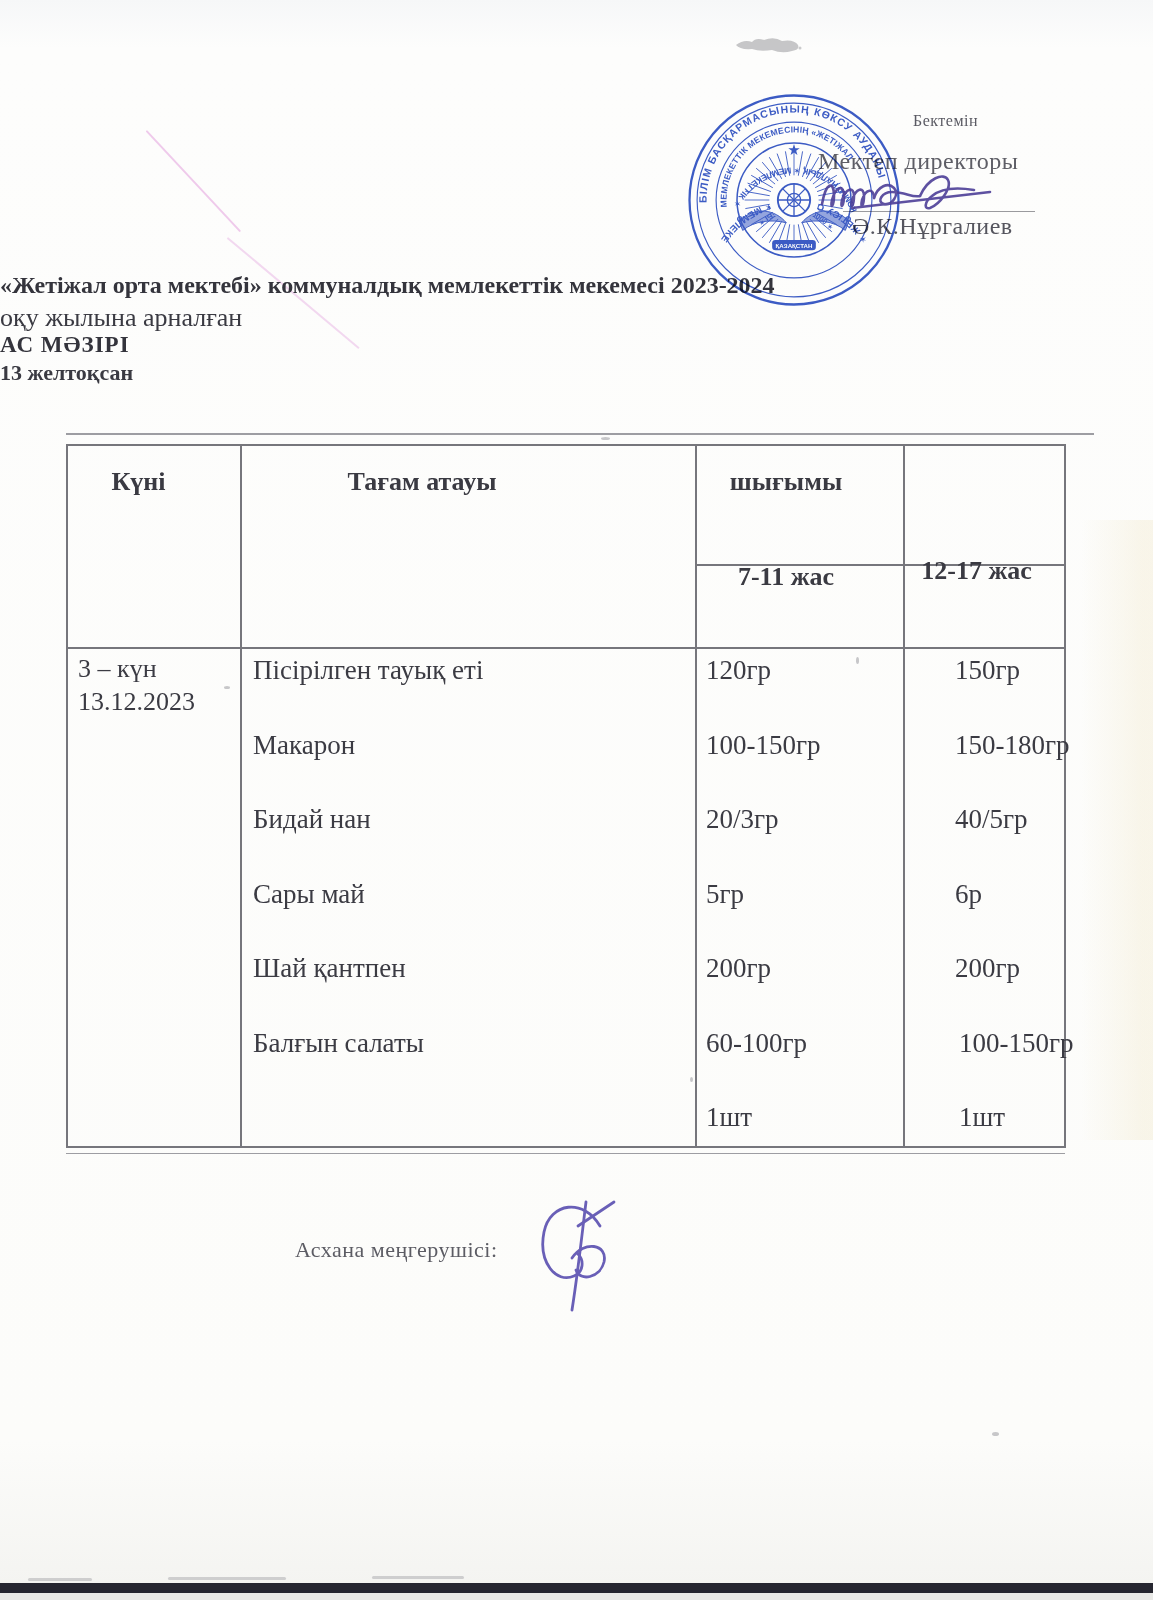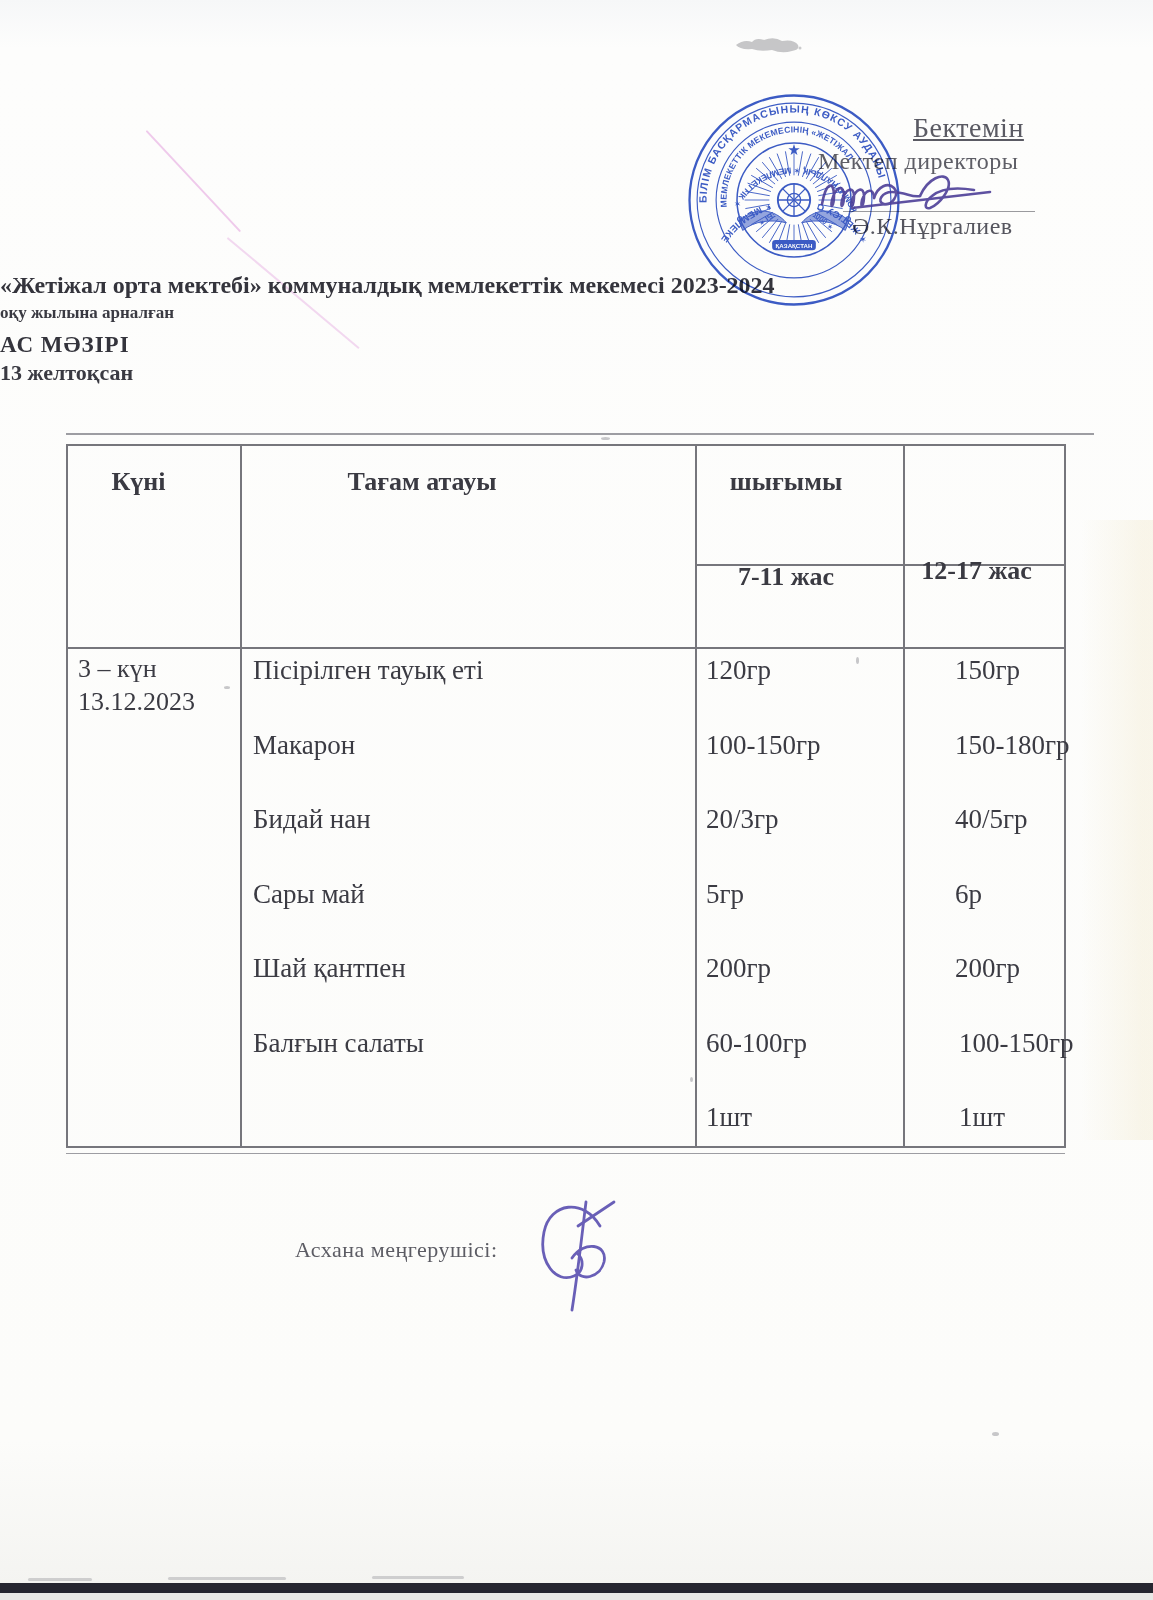--- a/index.html
+++ b/index.html
@@ -20,27 +20,27 @@
     background:rgba(221,140,215,0.45); transform:rotate(47deg); transform-origin:left top; border-radius:2px; }
   .pink-scratch2 { position:absolute; left:228px; top:237px; width:172px; height:2px;
     background:rgba(221,140,215,0.32); transform:rotate(40deg); transform-origin:left top; border-radius:2px; }
   .smudge { position:absolute; left:732px; top:33px; width:74px; height:20px; }
   .speck { position:absolute; background:#9a9aa0; border-radius:50%; opacity:.55; }
   .scan-bar { position:absolute; left:0; top:1583px; width:1153px; height:10px; background:#262630; }
   .scan-bar-under { position:absolute; left:0; top:1593px; width:1153px; height:7px; background:#e9e9e7; }
   .scan-dash { position:absolute; height:3px; background:#a8a8ac; opacity:.5; border-radius:2px; }
 
   
-  .dir-name-top   { position:absolute; left:913px; top:112px; font-size:28px; color:#5a5a63; letter-spacing:.5px;text-decoration:underline; }
+  .dir-name-top   { position:absolute; left:913px; top:112px; font-size:16px; color:#5a5a63; letter-spacing:.5px; }
   .dir-title      { position:absolute; left:818px; top:148px; font-size:24px; color:#5e5e66; letter-spacing:.5px; }
   .dir-underline  { position:absolute; left:843px; top:211px; width:192px; height:1px; background:#9a9a9e; }
   .dir-name-bot   { position:absolute; left:852px; top:213px; font-size:24px; color:#55555e; letter-spacing:.5px; }
   .top-signature  { position:absolute; left:812px; top:158px; width:240px; height:64px; }
   .title-l1 { position:absolute; left:0; width:1153px; top:272px; font-size:24px; font-weight:bold; color:#34343c; }
-  .title-l2 { position:absolute; left:0; width:951px; top:303px; font-size:17px; font-weight:bold; color:#3a3a42; }
+  .title-l2 { position:absolute; left:0; width:951px; top:303px; font-size:26px; font-weight:normal; color:#3a3a42; }
   .title-l3 { position:absolute; left:0; width:1153px; top:332px; font-size:23px; font-weight:bold; color:#34343c; letter-spacing:1px; }
   .title-l4 { position:absolute; left:0; width:1153px; top:360px; font-size:22px; font-weight:bold; color:#3a3a42; }
 
   
   .stamp { position:absolute; left:680px; top:86px; width:228px; height:228px;
            mix-blend-mode:multiply; opacity:.92; }
 
   
   .tline { position:absolute; background:#76767c; }
   .tline.faint { background:#9d9da2; }

